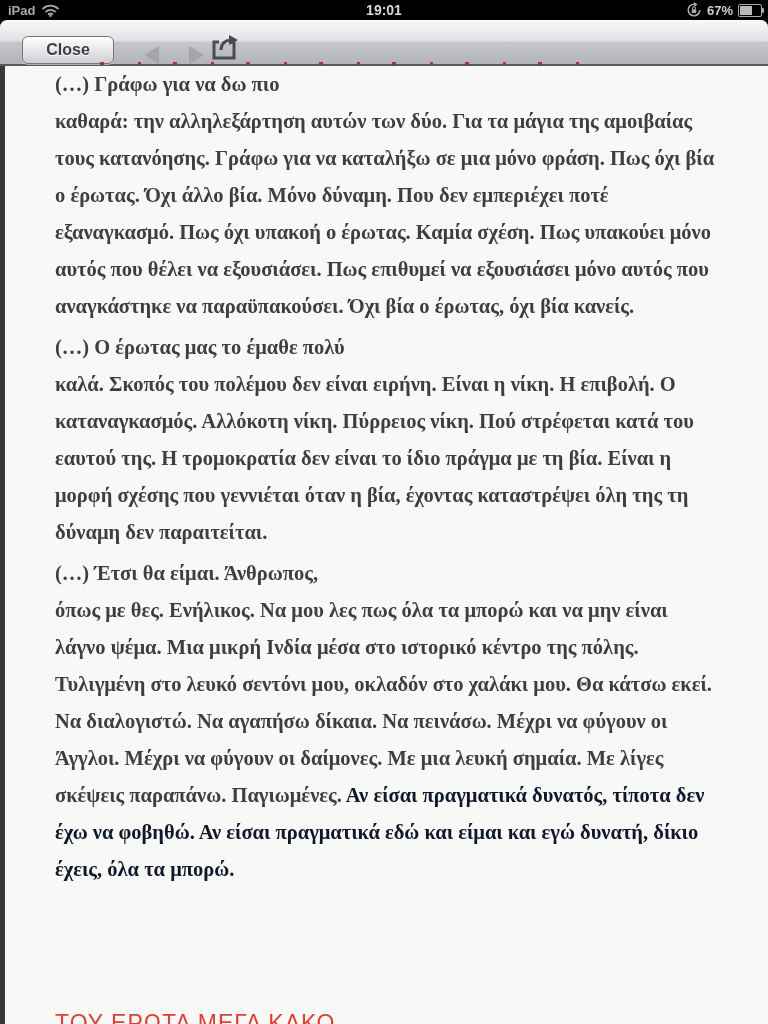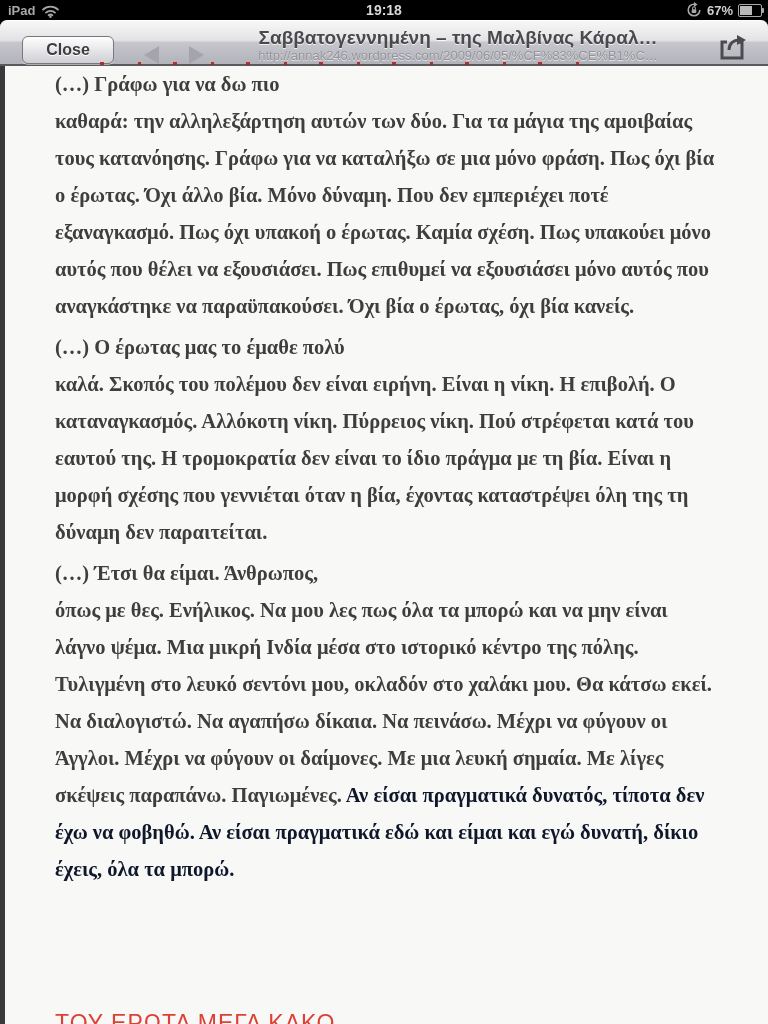--- a/index.html
+++ b/index.html
@@ -8,21 +8,21 @@
     font-family:"Liberation Sans",sans-serif;position:relative;
   }
   .screen{position:absolute;inset:0;}
 
   
   .status-bar{
     position:absolute;top:0;left:0;width:768px;height:20px;background:#000;
     display:flex;align-items:center;justify-content:space-between;
     color:#a8a8a8;font-size:13px;font-weight:bold;z-index:10;
   }
-  .sb-left{display:flex;align-items:flex-end;gap:6px;padding-left:8px;}
+  .sb-left{display:flex;align-items:center;gap:6px;padding-left:8px;}
   .sb-center{position:absolute;left:0;right:0;text-align:center;color:#d8d8d8;font-size:14px;}
   .sb-right{display:flex;align-items:center;gap:5px;padding-right:6px;color:#cfcfcf;}
   .battery{width:22px;height:11px;border:1px solid #a8a8a8;border-radius:2px;position:relative;display:inline-block;}
   .battery .fill{position:absolute;left:1px;top:1px;bottom:1px;width:55%;background:#b9b9b9;}
   .battery .nub{position:absolute;right:-3px;top:3px;width:2px;height:5px;background:#a8a8a8;border-radius:0 1px 1px 0;}
 
   
   .toolbar{
     position:absolute;top:20px;left:0;width:768px;height:46px;z-index:4;
     background:linear-gradient(#f7f7f8 0%,#e3e3e6 45%,#c6c6cc 50%,#b2b2ba 100%);
@@ -84,44 +84,40 @@
   <div class="status-bar">
     <div class="sb-left">
       <span>iPad</span>
       <svg width="19" height="14" viewBox="0 0 20 15">
         <path d="M2 6 A11.5 11.5 0 0 1 18 6" fill="none" stroke="#a8a8a8" stroke-width="2" stroke-linecap="round"></path>
         <path d="M5.2 9.2 A7 7 0 0 1 14.8 9.2" fill="none" stroke="#a8a8a8" stroke-width="2" stroke-linecap="round"></path>
         <path d="M8 12 A3.2 3.2 0 0 1 12 12" fill="none" stroke="#a8a8a8" stroke-width="2" stroke-linecap="round"></path>
         <circle cx="10" cy="13.6" r="1.3" fill="#a8a8a8"></circle>
       </svg>
     </div>
-    <div class="sb-center">19:18</div>
+    <div class="sb-center">19:01</div>
     <div class="sb-right">
       <svg width="16" height="16" viewBox="0 0 18 18">
         <path d="M15.5 9 A6.5 6.5 0 1 1 9 2.5" fill="none" stroke="#a8a8a8" stroke-width="1.8"></path>
         <polygon points="9,0 9,5.5 13,2.7" fill="#a8a8a8"></polygon>
         <rect x="6.4" y="8.2" width="5.2" height="4.2" rx="0.8" fill="#a8a8a8"></rect>
         <path d="M7.4 8.2 V7 a1.6 1.6 0 0 1 3.2 0 V8.2" fill="none" stroke="#a8a8a8" stroke-width="1.2"></path>
       </svg>
       <span>67%</span>
       <span class="battery">
           <span class="fill"></span>
           <span class="nub"></span>
         </span>
     </div>
   </div>
 
   <div class="toolbar">
     <button class="close-btn">Close</button>
     <span class="nav-arrow nav-back"></span>
     <span class="nav-arrow nav-fwd"></span>
-    <div class="title-wrap">
-      <div class="tb-title">Σαββατογεννημένη – της Μαλβίνας Κάραλ…</div>
-      <div class="tb-url">http://annak246.wordpress.com/2009/06/05/%CF%83%CE%B1%C…</div>
-    </div>
     <button class="share-btn">
       <svg width="30" height="28" viewBox="0 0 30 28">
         <path d="M9 9 H4 V25 H24 V9 H19" fill="none" stroke="#4b4b4f" stroke-width="3"></path>
         <path d="M11 17 C11 10 16 7 21 7" fill="none" stroke="#4b4b4f" stroke-width="3"></path>
         <polygon points="19,2 28,7 19,12" fill="#4b4b4f"></polygon>
       </svg>
     </button>
   </div>
 
   <div class="clipped-red-line"></div>

